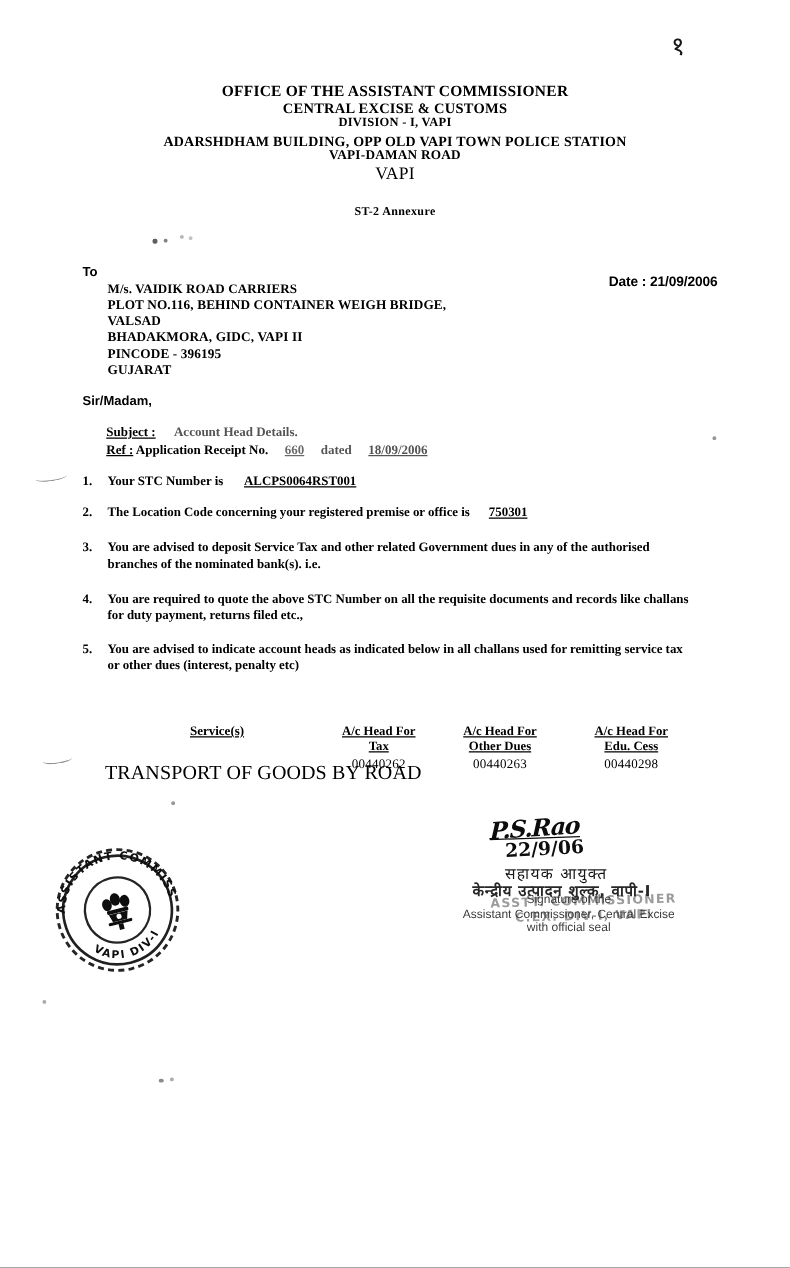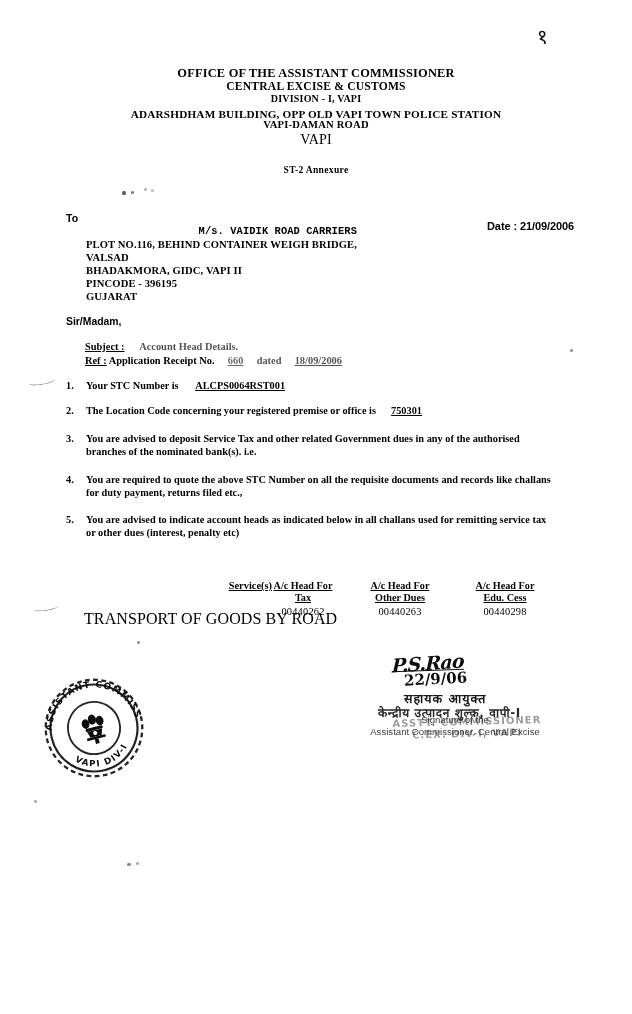--- a/index.html
+++ b/index.html
@@ -77,23 +77,22 @@
   }
   .addr {
     position: absolute;
     left: 86px; top: 225px;
     font-size: 10.6px;
     font-weight: bold;
     line-height: 13.1px;
     letter-spacing: .1px;
   }
   .addr div:first-child {
-    font-family: Liberation Mono, monospace;
+    font-family: Liberation Serif, serif;
     font-size: 10.4px;
-    text-align: right;
   }
   .salutation {
     position: absolute;
     left: 66px; top: 316px;
     font-size: 10.4px;
     font-family: "Liberation Sans", sans-serif;
     font-weight: bold;
   }
 
   
@@ -129,21 +128,21 @@
   .c3 { top: 432px; }
   .c4 { top: 473px; }
   .c5 { top: 513px; }
 
   
   .tbl { position: absolute; left: 0; top: 580px; width: 632px; }
   .tbl .svc-head {
     position: absolute;
     left: 152px; top: 0;
     width: 120px;
-    text-align: right;
+    text-align: left;
     font-size: 10.4px;
     font-weight: bold;
     text-decoration: underline;
   }
   .tbl .svc-name {
     position: absolute;
     left: 84px; top: 30px;
     font-size: 16px;
     letter-spacing: .1px;
   }
@@ -194,21 +193,21 @@
     position: absolute;
     left: 392px; top: 670px;
     width: 72px;
     border-top: 1.6px solid #111;
     transform: rotate(-2deg);
   }
   .stamp-hi1 {
     position: absolute;
     left: 404px; top: 690px;
     font-size: 12.5px;
-    font-weight: bold;
+    font-weight: normal;
     letter-spacing: 1px;
     color: #1a1a1a;
     font-family: "DejaVu Sans", sans-serif;
   }
   .stamp-hi2 {
     position: absolute;
     left: 378px; top: 704px;
     font-size: 12px;
     font-weight: bold;
     letter-spacing: .6px;
@@ -376,20 +375,21 @@
     <div>ASSTT. COMMISSIONER</div>
     <div>C.EX. DIV-I, VAPI</div>
   </div>
 
   <div class="stamp-hi1">सहायक आयुक्त</div>
   <div class="stamp-hi2">केन्द्रीय उत्पादन शुल्क, वापी-I</div>
 
   <div class="sig-caption">
     <div>Signature of the</div>
     <div>Assistant Commissioner, Central Excise</div>
+    <div>with official seal</div>
   </div>
 
   <div class="seal">
     <svg viewBox="0 0 120 116" xmlns="http://www.w3.org/2000/svg">
       <defs>
         <path id="arcTop" d="M 16,60 A 44,44 0 0 1 104,60" fill="none"></path>
         <path id="arcBot" d="M 22,60 A 38,38 0 0 0 98,60" fill="none"></path>
       </defs>
       <g transform="rotate(-14 60 58)">
         <circle cx="60" cy="58" r="50" fill="none" stroke="#111" stroke-width="2.4" stroke-dasharray="5 3.5" opacity=".9"></circle>

